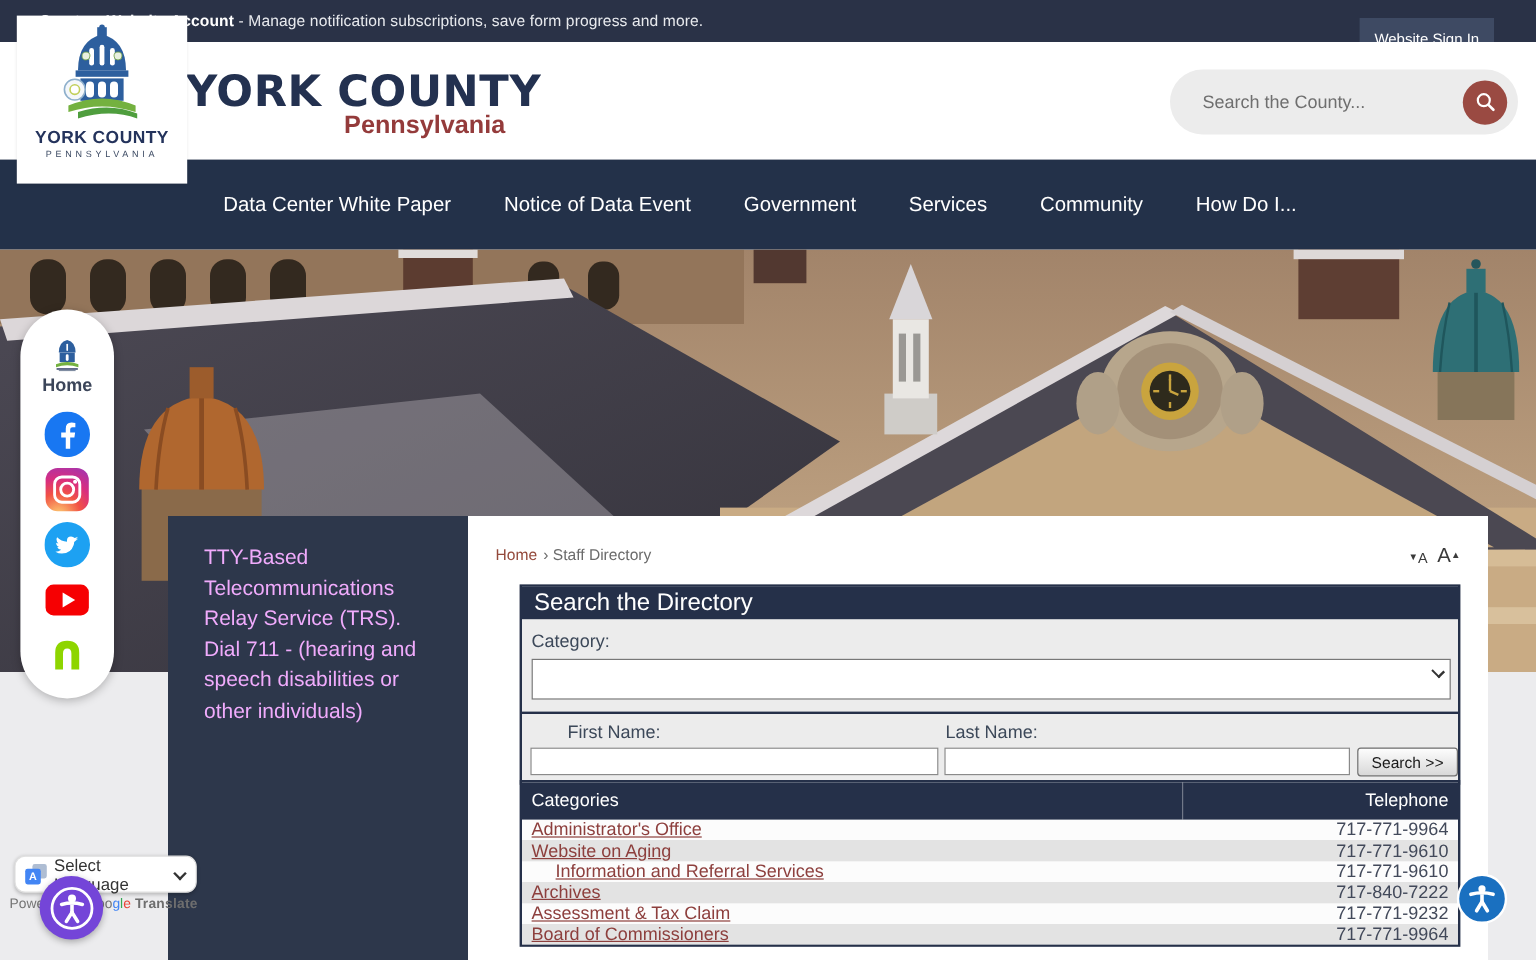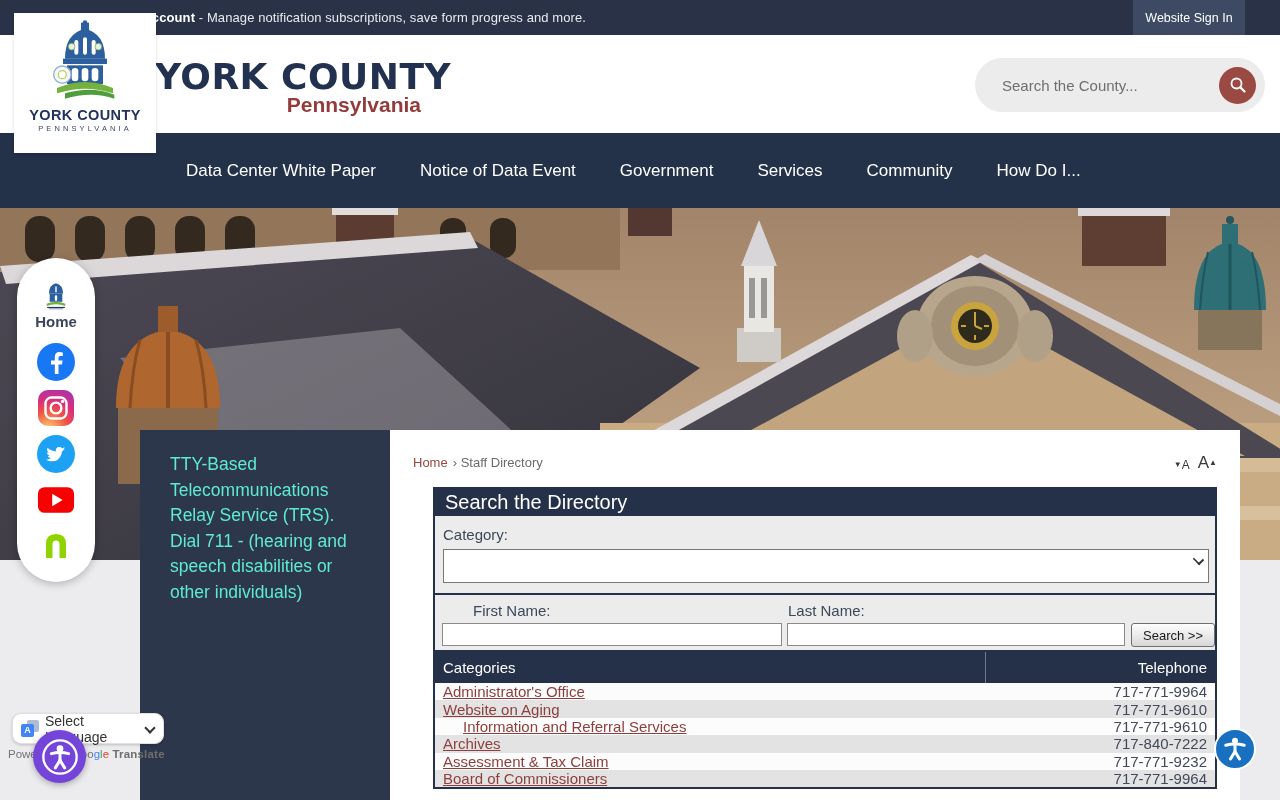--- a/index.html
+++ b/index.html
@@ -5,21 +5,21 @@
   * { margin:0; padding:0; box-sizing:border-box; }
   html,body { width:1280px; height:800px; }
   body { font-family:"Liberation Sans", sans-serif; background:#ececee; }
   #app { position:relative; width:1280px; height:800px; overflow:hidden; background:#ececee; }
 
   
   .topbar { position:absolute; left:0; top:0; width:1280px; height:35px; background:#2a3247;
             display:flex; align-items:center; color:#e8eaee; font-size:13px; }
   .topbar-text { padding-left:33px; letter-spacing:.1px; }
   .topbar-text .bold { font-weight:bold; color:#ffffff; cursor:pointer; }
-  .signin { position:absolute; right:35px; top:0; height:35px; width:112px; background:#3e4a63;
+  .signin { position:absolute; right:35px; top:15px; height:35px; width:112px; background:#3e4a63;
             color:#fff; font-size:12.5px; display:flex; align-items:center; justify-content:center; cursor:pointer; }
 
   
   .header { position:absolute; left:0; top:35px; width:1280px; height:98px; background:#ffffff; }
   .logo-box { position:absolute; left:14px; top:13px; width:142px; height:140px; background:#fff;
               z-index:6; display:flex; flex-direction:column; align-items:center; padding-top:6px;
               box-shadow:0 1px 3px rgba(0,0,0,.15); }
   .logo-name { font-size:14.5px; font-weight:bold; color:#24335c; letter-spacing:.4px; margin-top:2px; }
   .logo-sub  { font-size:7.5px; color:#3c4a63; letter-spacing:3.1px; margin-top:1px; }
   .site-title { position:absolute; left:155px; top:21px; width:266px; }
@@ -46,21 +46,21 @@
   .social-pill { position:absolute; left:17px; top:258px; width:78px; height:324px; background:#fff;
                  border-radius:39px; box-shadow:0 2px 8px rgba(0,0,0,.25); z-index:8;
                  display:flex; flex-direction:column; align-items:center; padding-top:22px; }
   .home-item { display:flex; flex-direction:column; align-items:center; cursor:pointer; margin-bottom:13px; }
   .home-label { font-size:15px; color:#3b4559; font-weight:bold; margin-top:3px; }
   .soc-icon { width:38px; height:38px; margin-bottom:8px; cursor:pointer; display:flex;
               align-items:center; justify-content:center; }
 
   
   .tty-panel { position:absolute; left:140px; top:430px; width:250px; height:370px; background:#2d374b; z-index:4; }
-  .tty-panel p { color:#5eead4; font-size:17.5px; line-height:25.5px; padding:22px 18px 0 30px; width:245px; }
+  .tty-panel p { color:#f0abfc; font-size:17.5px; line-height:25.5px; padding:22px 18px 0 30px; width:245px; }
 
   
   .content { position:absolute; left:390px; top:430px; width:850px; height:370px; background:#fff; z-index:4; }
   .crumb-row { position:absolute; left:23px; top:24px; width:804px; display:flex; align-items:center; }
   .crumb-home { color:#944a3c; font-size:13px; cursor:pointer; }
   .crumb-rest { color:#6b6b6b; font-size:13px; margin-left:5px; }
   .font-controls { margin-left:auto; display:flex; align-items:flex-end; gap:8px; color:#3a3a3a; }
   .fc-small, .fc-big { cursor:pointer; display:flex; align-items:center; line-height:1; }
   .fc-small .tri, .fc-big .tri { font-size:8px; }
   .fc-small .a { font-size:12px; }

